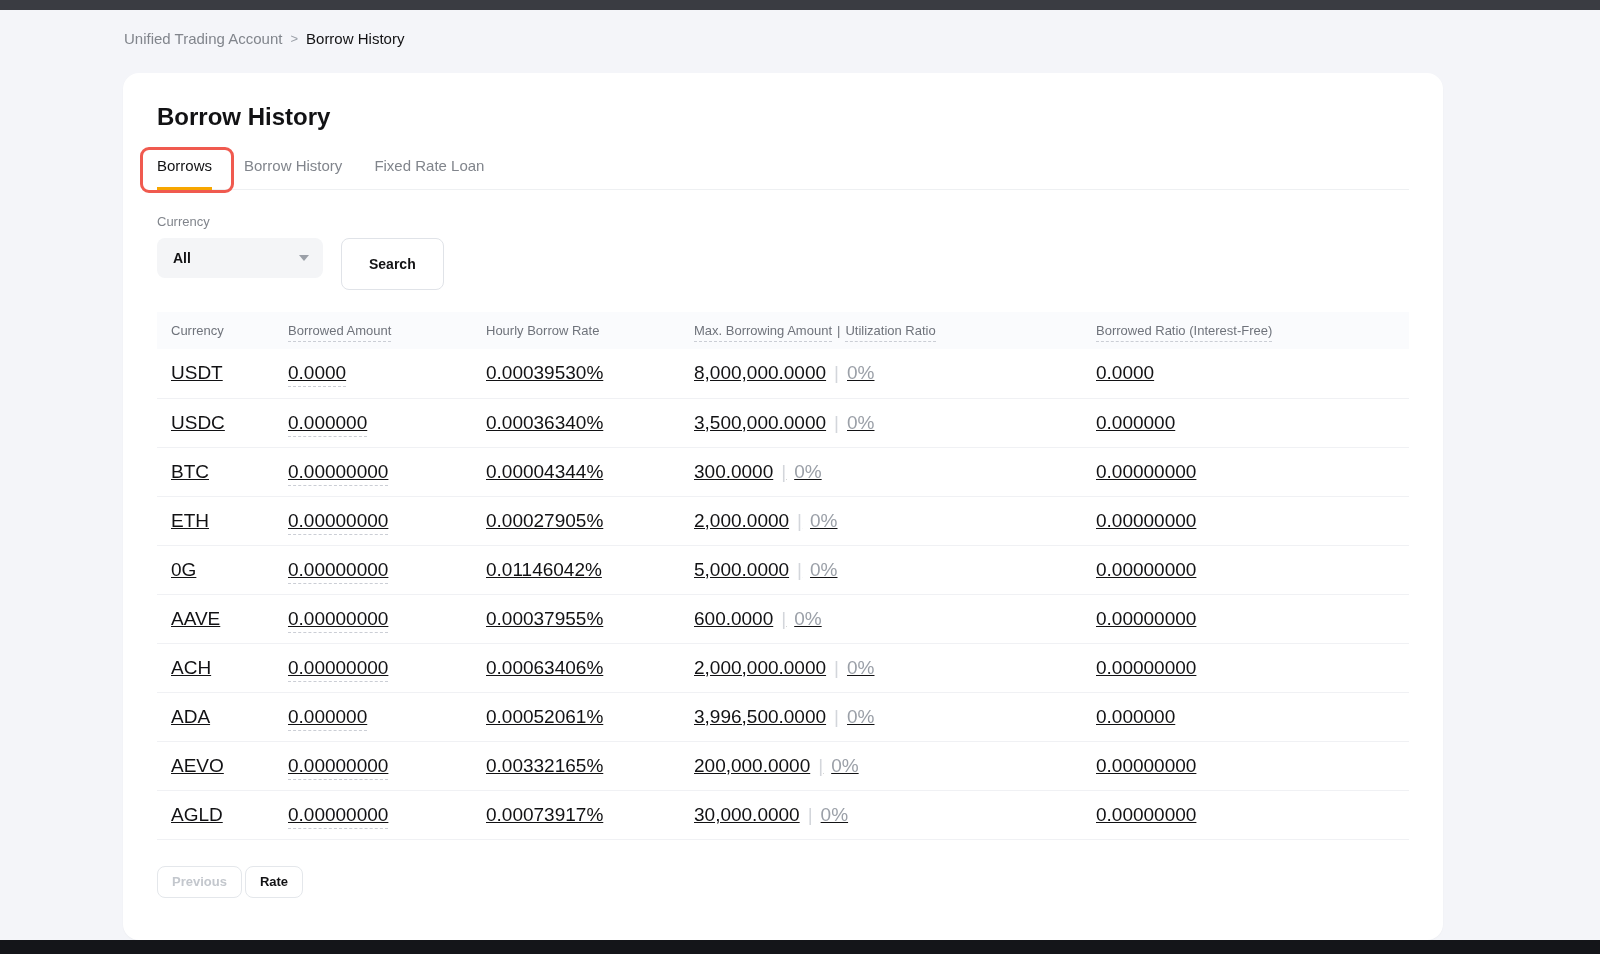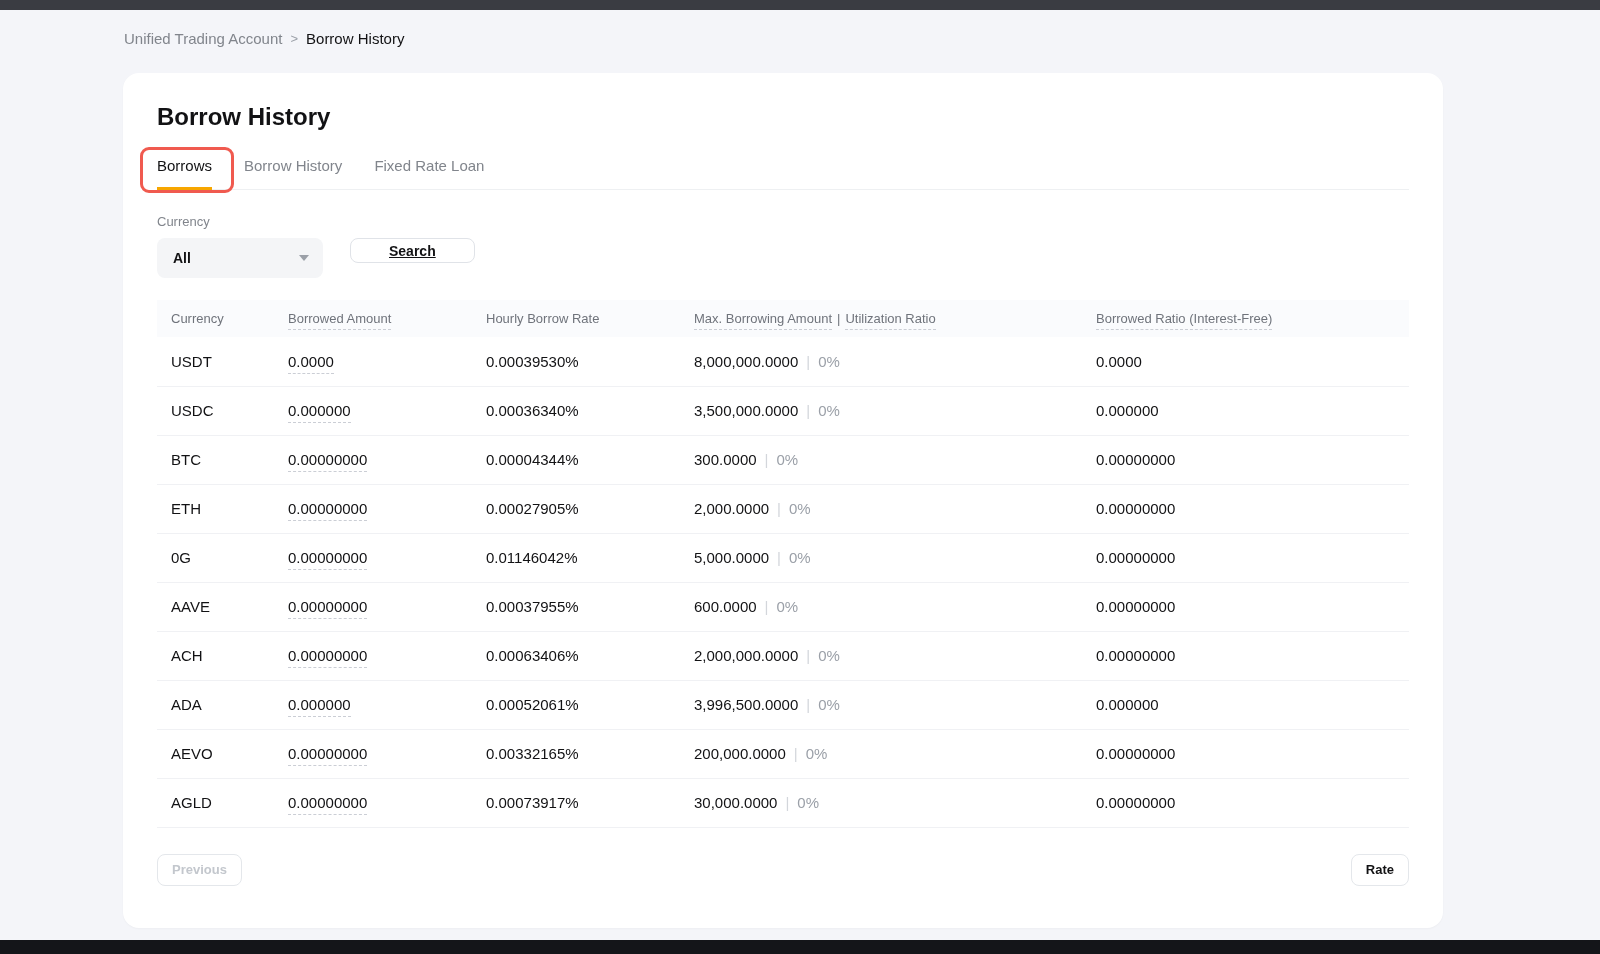--- a/index.html
+++ b/index.html
@@ -74,49 +74,48 @@
     border-radius: 9px;
     pointer-events: none;
   }
   
   .filter-label {
     font-size: 13px;
     color: #81858c;
     margin-bottom: 9px;
   }
   .filter-row {
-    display: flex; gap: 27px;
+    display: flex; gap: 18px;
     margin-bottom: 22px;
   }
   .select {
     width: 166px; height: 40px;
     background: #f4f5f7;
     border-radius: 8px;
     display: flex; align-items: center; justify-content: space-between;
     padding: 0 14px 0 16px;
     font-size: 14px; font-weight: 600;
     cursor: pointer;
   }
   .caret-down {
     width: 0; height: 0;
     border-left: 5px solid transparent;
     border-right: 5px solid transparent;
     border-top: 6px solid #9ba0a8;
   }
   .search-btn {
-    height: 25px;
-    padding: 0 38px;
+    height: 52px;
+    padding: 0 27px;
     background: #fff;
     border: 1px solid #e0e3e8;
     border-radius: 8px;
     font-size: 14px; font-weight: 600;
     color: #121214;
     font-family: inherit;
     cursor: pointer;
-    text-decoration: underline;
   }
   
   table {
     width: 100%;
     border-collapse: collapse;
     table-layout: fixed;
   }
   thead tr { background: #fafbfd; height: 37px; }
   th {
     text-align: left;
@@ -124,27 +123,27 @@
     font-size: 13px;
     color: #6f737b;
     padding: 0;
   }
   th:first-child, td:first-child { padding-left: 14px; }
   .dashed {
     border-bottom: 1px dashed #cbced5;
     padding-bottom: 3px;
   }
   tbody tr { height: 49px; border-bottom: 1px solid #f0f1f4; }
-  td { font-size: 15px; color: #121214; }
+  td { font-size: 19px; color: #121214; text-decoration: underline; }
   .hsep { color: #6f737b; margin: 0 5px; font-weight: 300; }
   .vsep { color: #d3d6db; margin: 0 8px; font-weight: 300; }
   .util { color: #9ba0a8; }
   
   .pagination {
-    display: flex; justify-content: space-between; gap: 29px;
+    display: flex; justify-content: flex-start; gap: 3px;
     margin-top: 26px;
   }
   .page-btn {
     height: 32px;
     padding: 0 14px;
     background: #fff;
     border: 1px solid #e4e7eb;
     border-radius: 8px;
     font-size: 13px; font-weight: 600;
     font-family: inherit;

